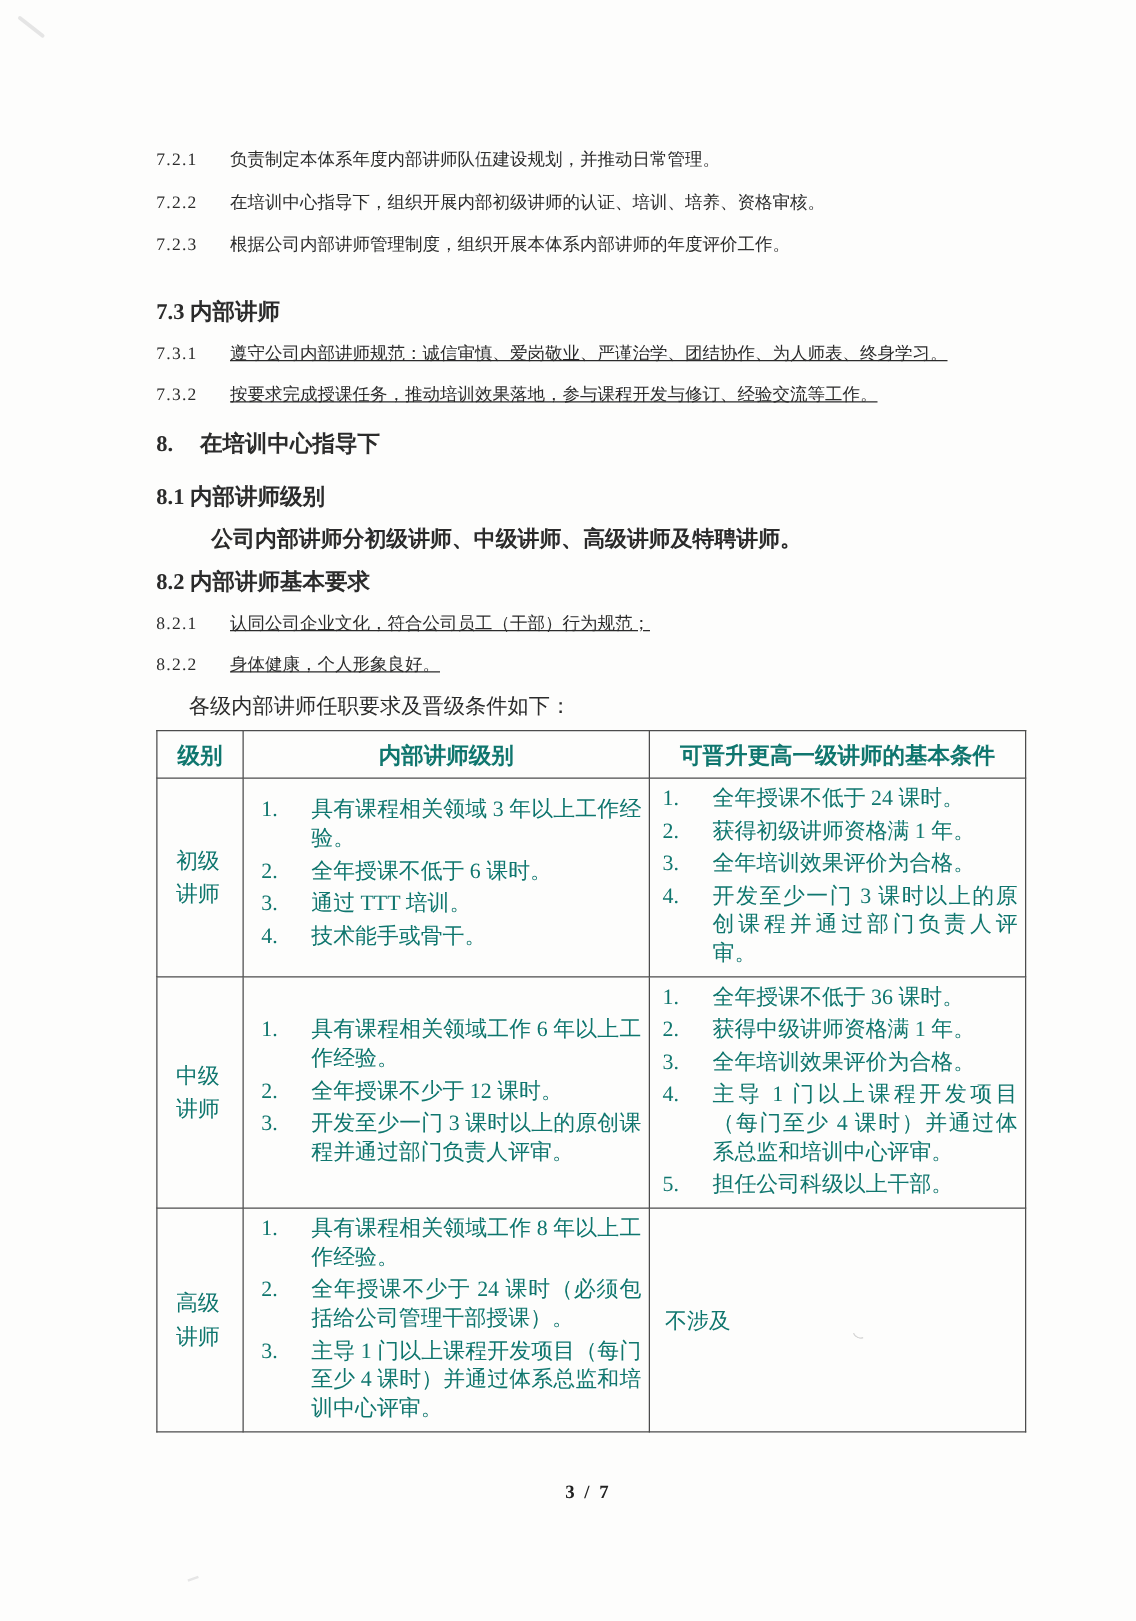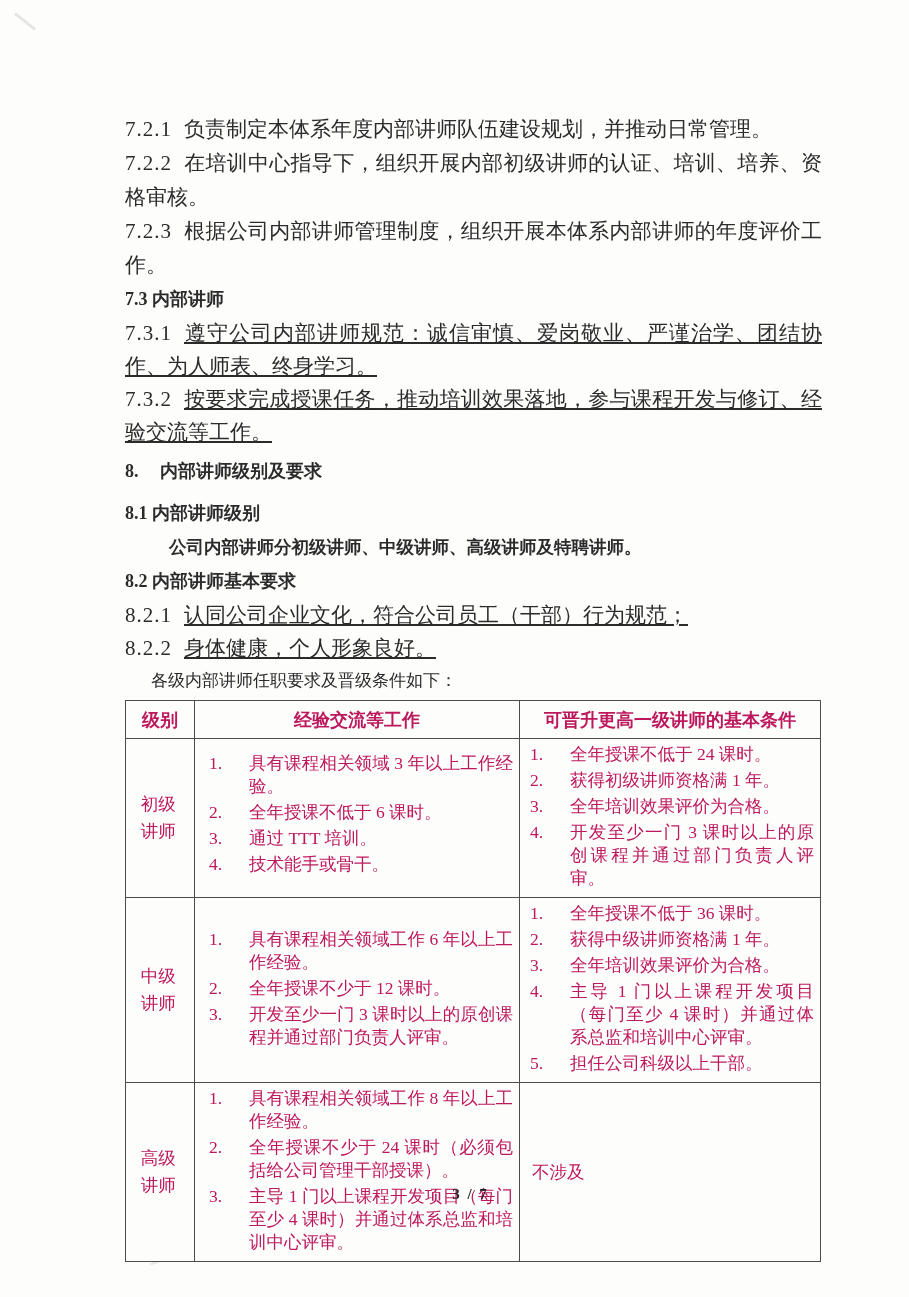--- a/index.html
+++ b/index.html
@@ -28,52 +28,52 @@
   .smudge-bl {
     position: absolute; top: 1262px; left: 150px;
     width: 9px; height: 2px; background: #e6e6e6; transform: rotate(-20deg);
   }
   .content {
     position: absolute;
     left: 125px; top: 112px;
     width: 697px;
   }
   .p-item {
-    font-size: 21px;
+    font-size: 14px;
     line-height: 34px;
     text-align: justify;
   }
   .p-item .num {
     display: inline-block;
     min-width: 48px;
     margin-right: 11px;
     letter-spacing: 1px;
   }
   .p-wrap { line-height: 33px; text-decoration: underline; }
   .heading {
     font-weight: bold;
     font-size: 18px;
     line-height: 35px;
   }
   .heading .num { display: inline-block; min-width: 22px; margin-right: 13px; }
-  .h73 { margin-top: 0; }
+  .h73 { margin-top: 18px; }
   .h8  { margin-top: 5px; }
   .h81 { margin-top: 7px; }
   .h82 { margin-top: 1px; }
   .p-indented { font-size: 17.5px; line-height: 32px; text-indent: 44px; font-weight: bold; }
   .p-intro    { font-size: 17px; line-height: 32px; text-indent: 26px; }
 
   
   table.req-table {
     margin-top: 3px;
     border-collapse: collapse;
     width: 695px;
     table-layout: fixed;
     font-size: 17.5px;
-    color: #be185d;
+    color: #0f766e;
   }
   .req-table th, .req-table td {
     border: 1px solid #4c4c4c;
   }
   .req-table col.c-level { width: 69px; }
   .req-table col.c-req   { width: 325px; }
   .req-table col.c-promo { width: 301px; }
   .req-table th {
     height: 38px;
     font-size: 18px;
@@ -127,21 +127,21 @@
     <p class="p-item"><span class="num">7.2.2</span><span>在培训中心指导下，组织开展内部初级讲师的认证、培训、培养、资格审核。</span></p>
 
     <p class="p-item"><span class="num">7.2.3</span><span>根据公司内部讲师管理制度，组织开展本体系内部讲师的年度评价工作。</span></p>
 
     <div class="heading h73">7.3 内部讲师</div>
 
     <p class="p-item p-wrap"><span class="num">7.3.1</span><span>遵守公司内部讲师规范：诚信审慎、爱岗敬业、严谨治学、团结协作、为人师表、终身学习。</span></p>
 
     <p class="p-item p-wrap"><span class="num">7.3.2</span><span>按要求完成授课任务，推动培训效果落地，参与课程开发与修订、经验交流等工作。</span></p>
 
-    <div class="heading h8"><span class="num">8.</span><span>内部讲师级别及要求</span></div>
+    <div class="heading h8"><span class="num">8.</span><span>在培训中心指导下</span></div>
 
     <div class="heading h81">8.1 内部讲师级别</div>
 
     <p class="p-indented">公司内部讲师分初级讲师、中级讲师、高级讲师及特聘讲师。</p>
 
     <div class="heading h82">8.2 内部讲师基本要求</div>
 
     <p class="p-item p-wrap"><span class="num">8.2.1</span><span>认同公司企业文化，符合公司员工（干部）行为规范；</span></p>
 
     <p class="p-item p-wrap"><span class="num">8.2.2</span><span>身体健康，个人形象良好。</span></p>
@@ -150,21 +150,21 @@
 
     <table class="req-table">
       <colgroup>
           <col class="c-level">
           <col class="c-req">
           <col class="c-promo">
         </colgroup>
       <thead>
         <tr>
           <th>级别</th>
-          <th>经验交流等工作</th>
+          <th>内部讲师级别</th>
           <th>可晋升更高一级讲师的基本条件</th>
         </tr>
       </thead>
       <tbody>
         <tr class="row-junior">
           <td class="level-cell"><span class="level-text">初级讲师</span></td>
           <td class="req-cell pad-top">
               <div>
                 <div class="tli">
                   <span class="tli-num">1.</span>

